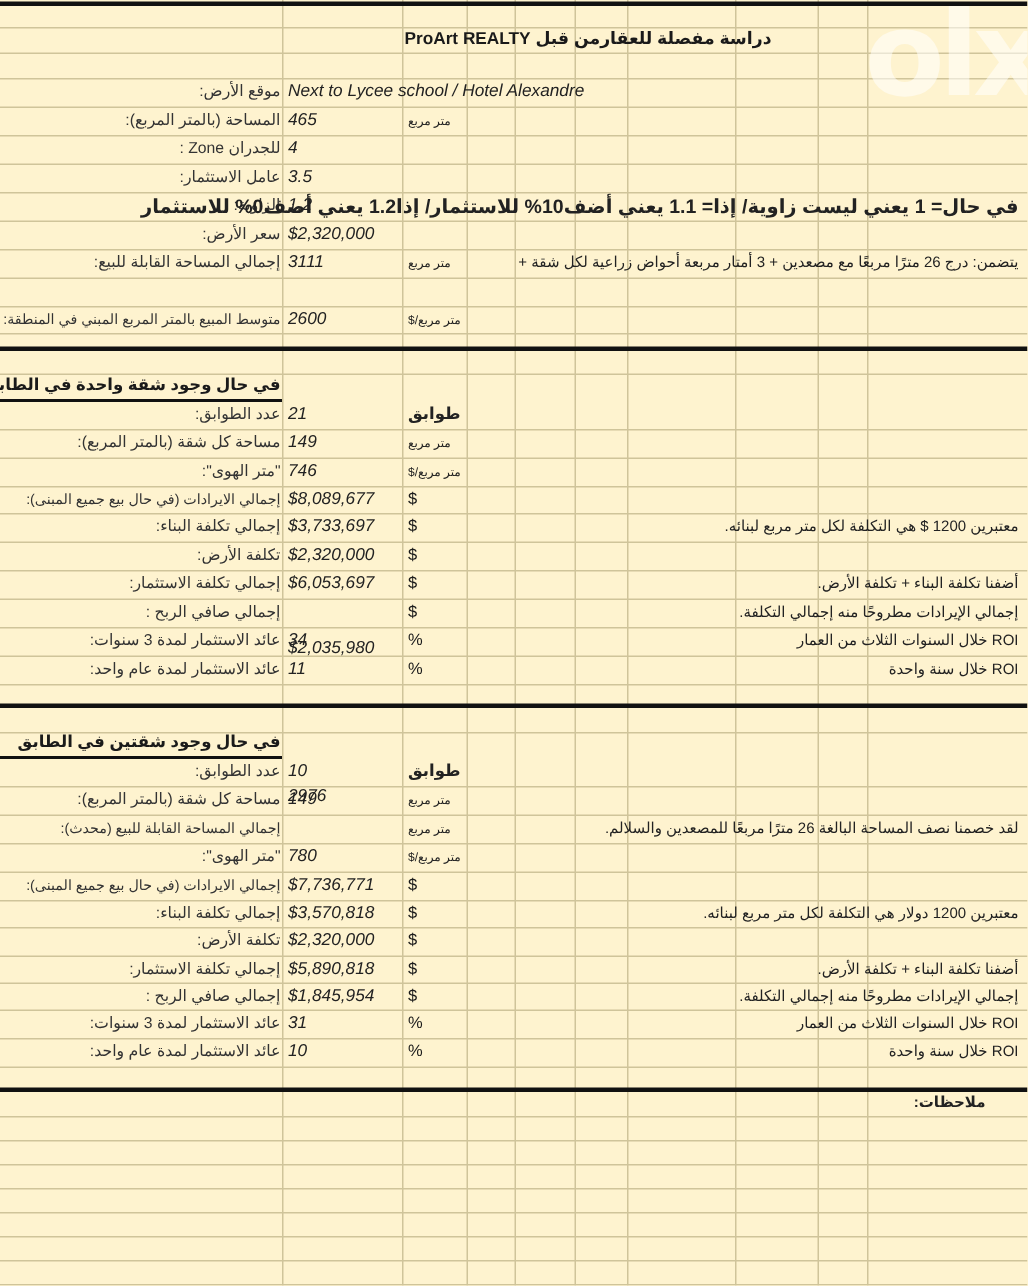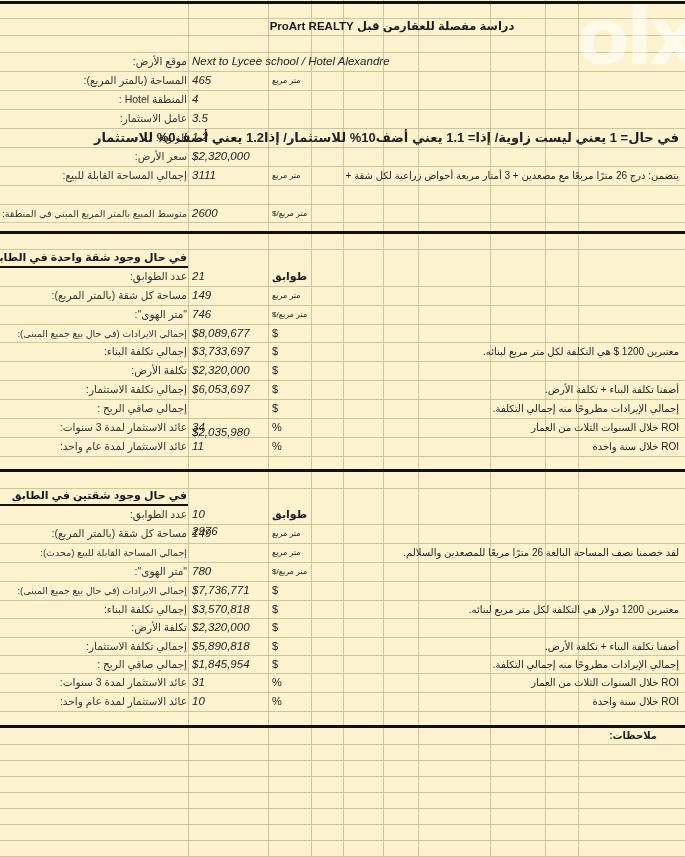--- a/index.html
+++ b/index.html
@@ -98,21 +98,21 @@
 
   <div class="cell title" style="top:16px;height:20px;line-height:20px">دراسة مفصلة للعقارمن قبل ProArt REALTY</div>
 
   <div class="cell lbl" style="top:52px">موقع الأرض:</div>
   <div class="cell val" style="top:52px">Next to Lycee school / Hotel Alexandre</div>
 
   <div class="cell lbl" style="top:71px">المساحة (بالمتر المربع):</div>
   <div class="cell val" style="top:71px">465</div>
   <div class="cell unit" style="top:71px">متر مربع</div>
 
-  <div class="cell lbl" style="top:90px">المنطقة Hotel :</div>
+  <div class="cell lbl" style="top:90px">للجدران Zone :</div>
   <div class="cell val" style="top:90px">4</div>
 
   <div class="cell lbl" style="top:109px">عامل الاستثمار:</div>
   <div class="cell val" style="top:109px">3.5</div>
 
   <div class="cell lbl" style="top:128px">الزاوية:</div>
   <div class="cell val" style="top:128px">1.2</div>
   <div class="cell note" style="top:128px;font-weight:bold;font-size:13px">في حال= 1 يعني ليست زاوية/ إذا= 1.1 يعني أضف10% للاستثمار/ إذا1.2 يعني أضف0% للاستثمار</div>
 
   <div class="cell lbl" style="top:147px">سعر الأرض:</div>

